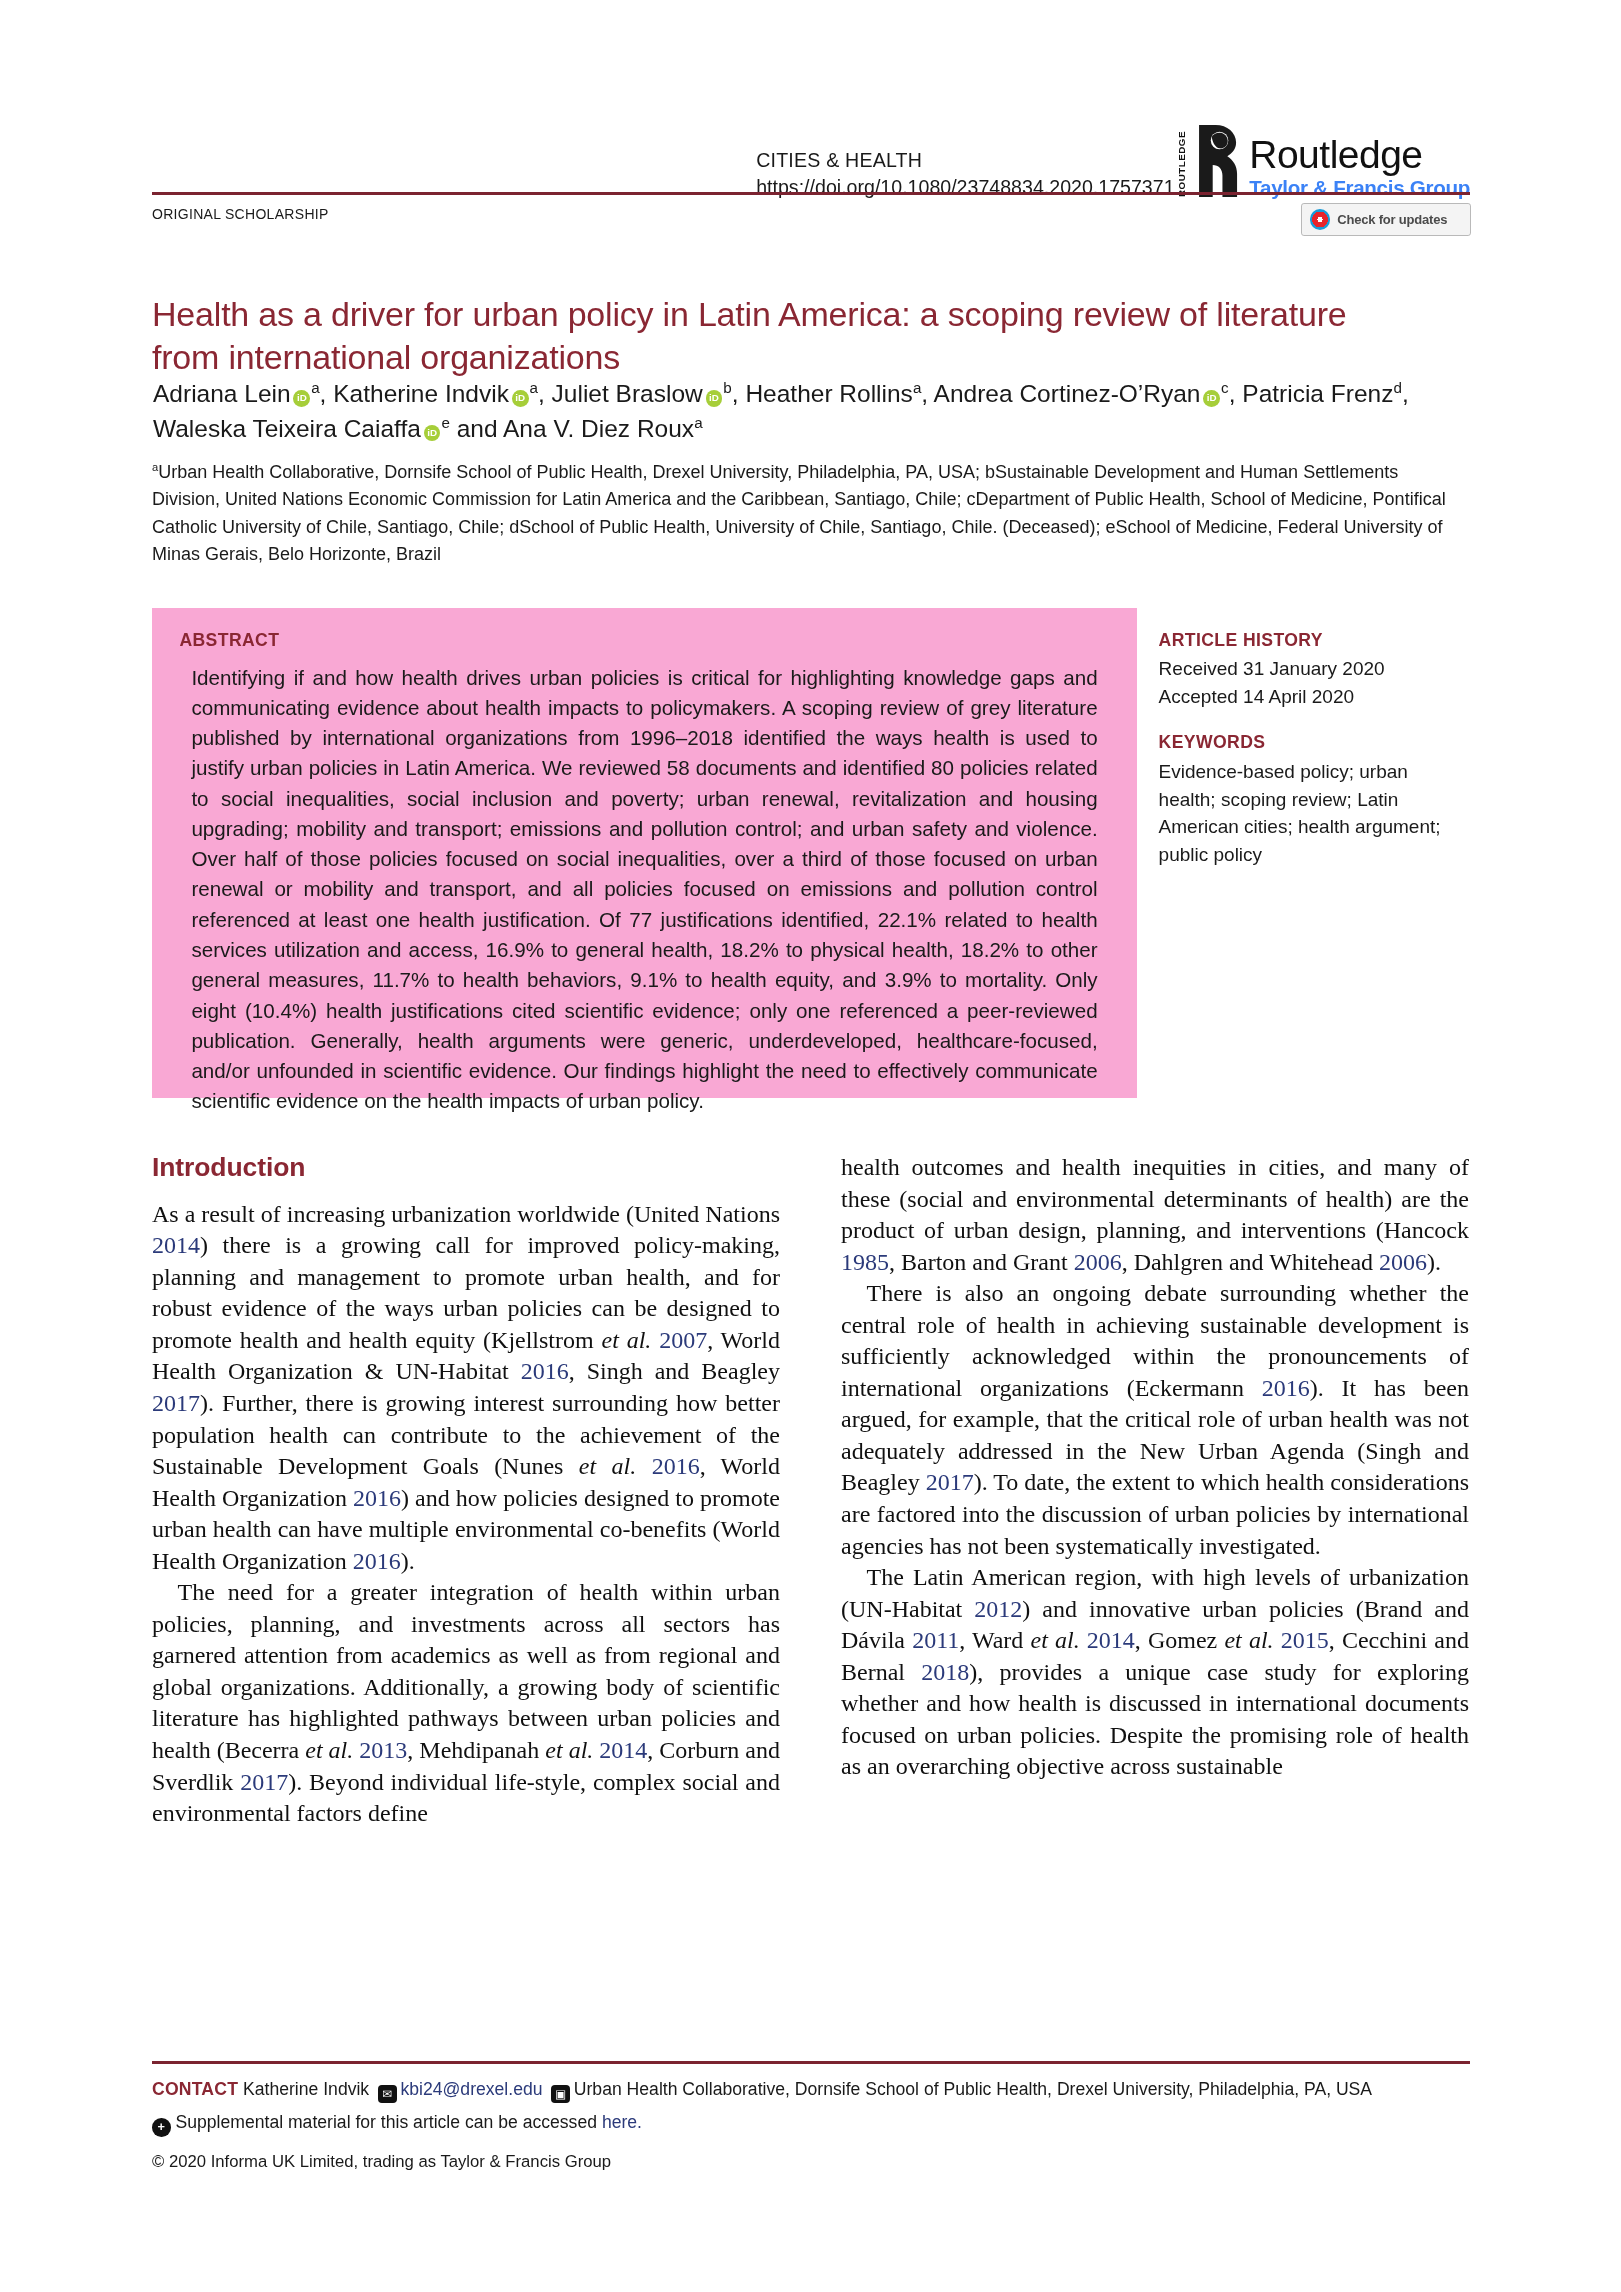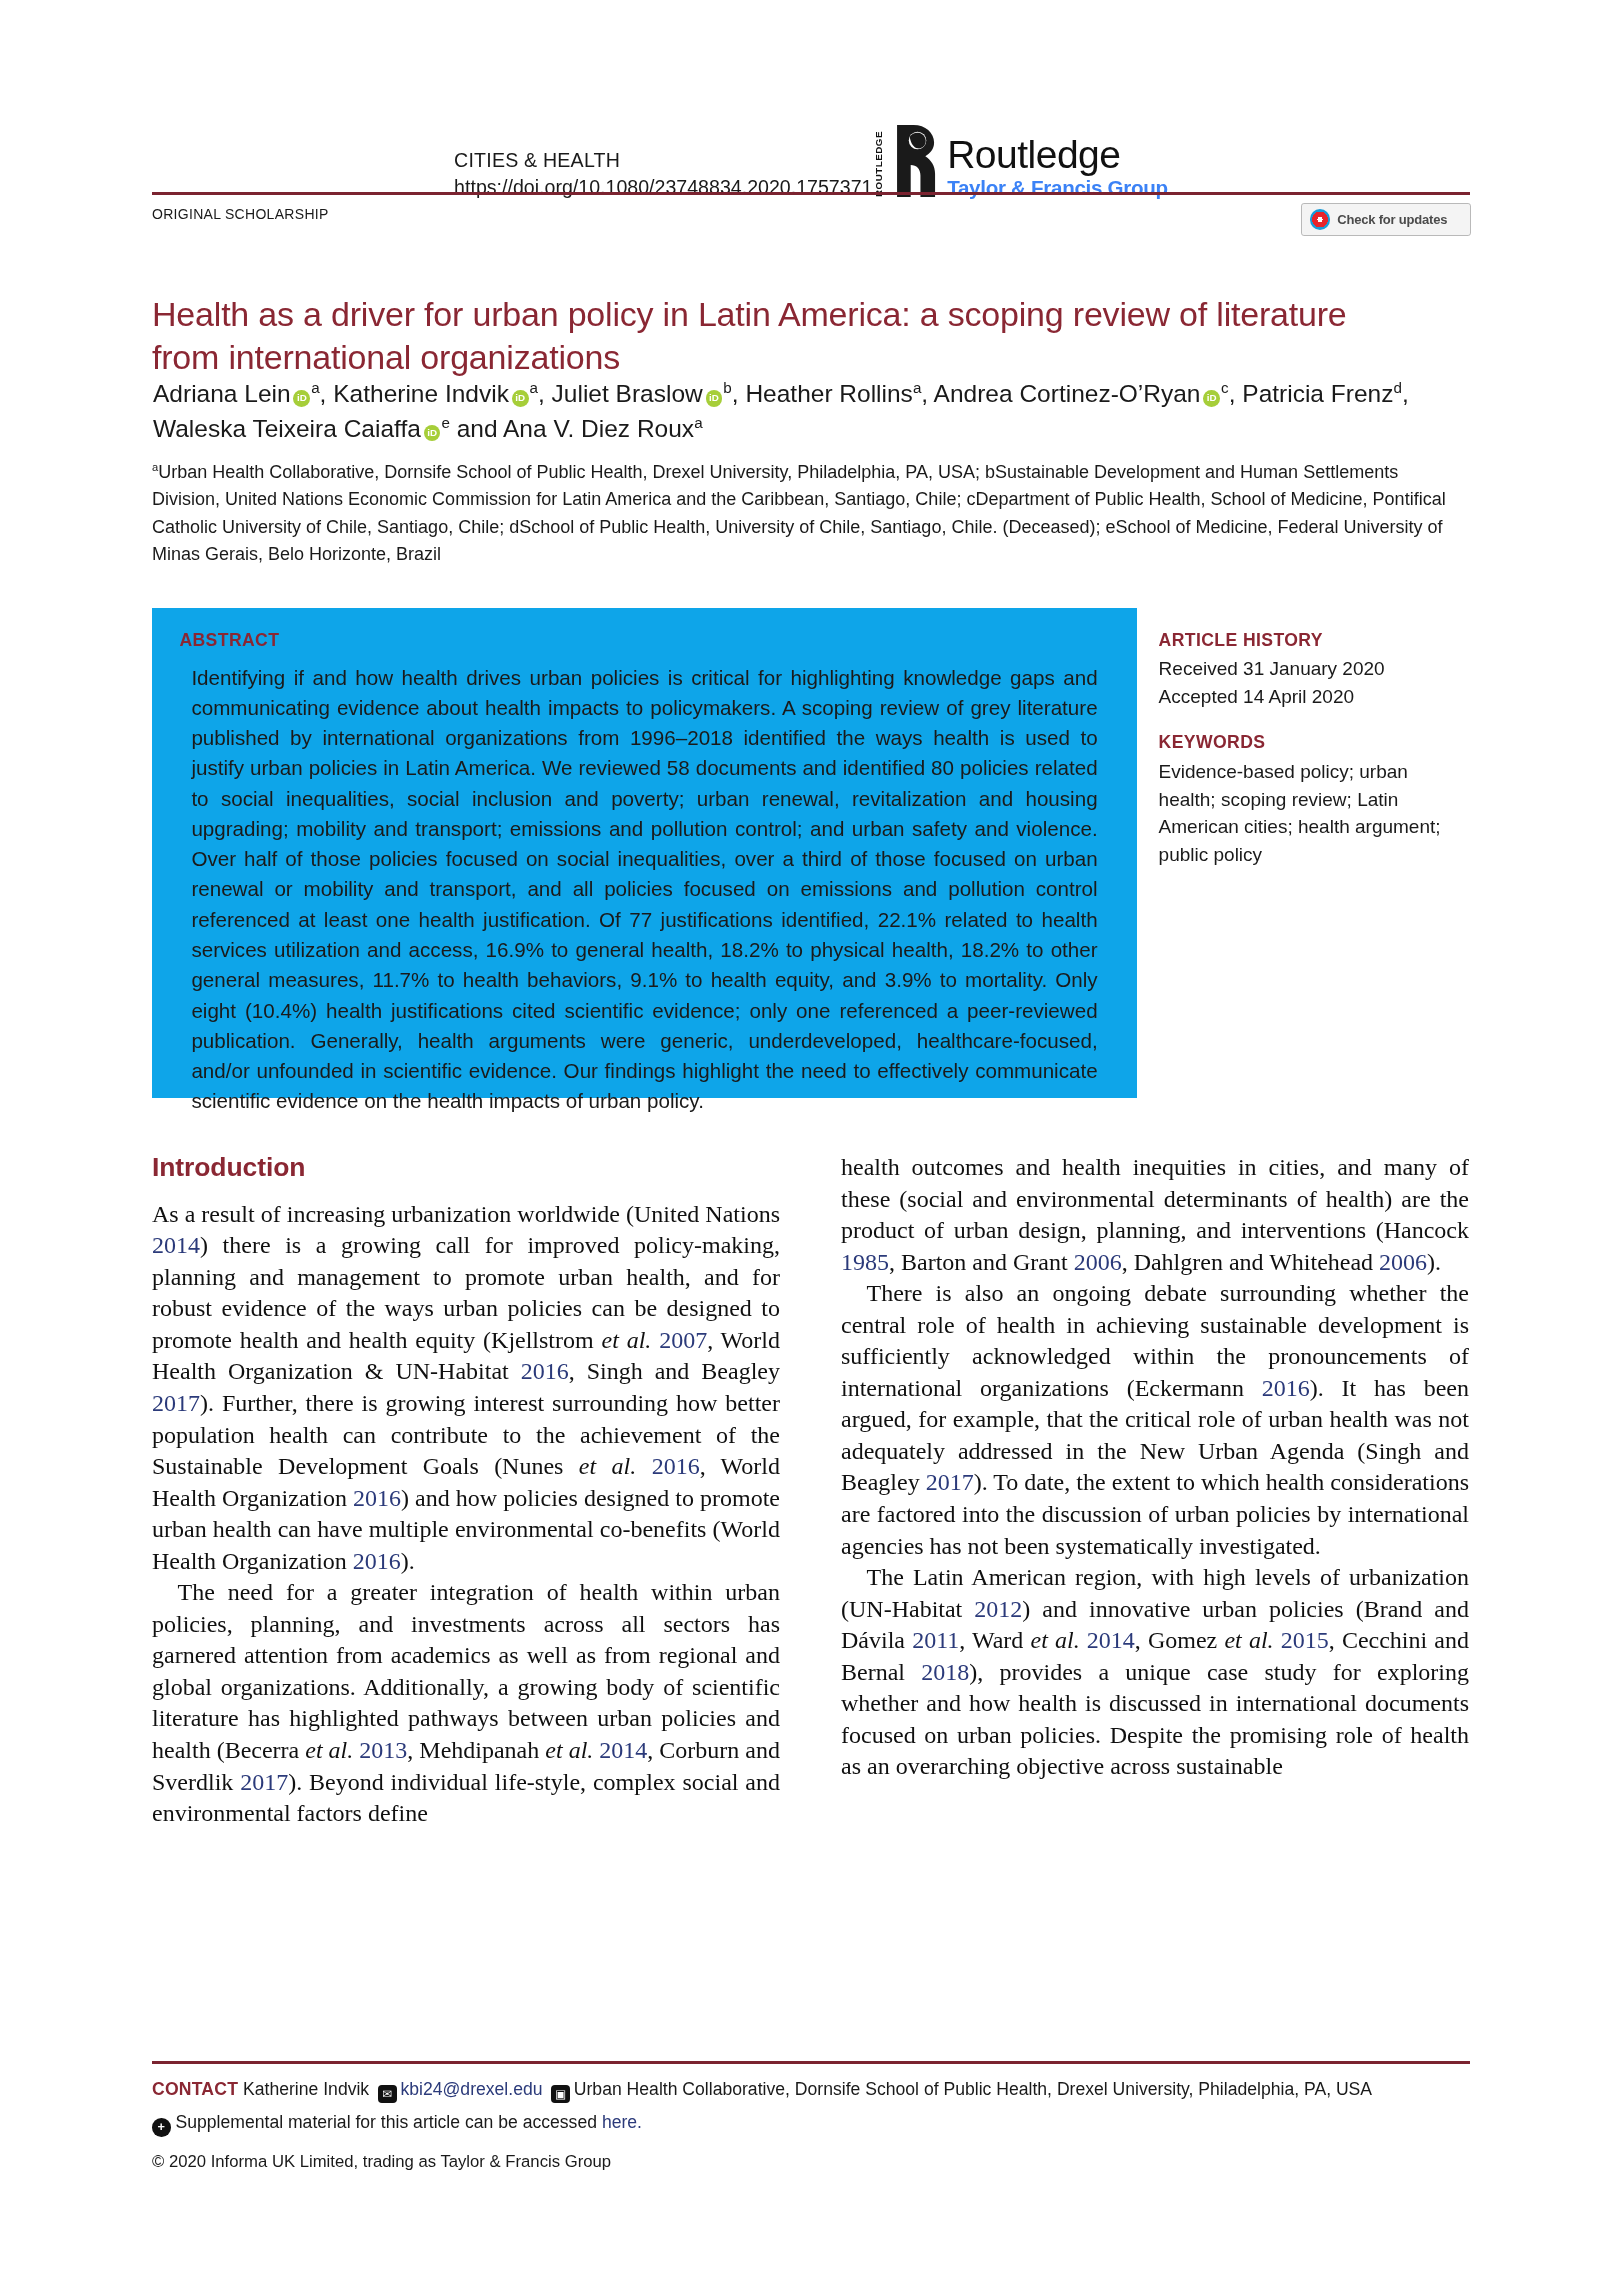--- a/index.html
+++ b/index.html
@@ -21,21 +21,21 @@
     overflow: hidden;
   }
 
   
   .header {
     position: absolute;
     left: 152px;
     top: 123px;
     width: 1318px;
     display: flex;
-    justify-content: center;
+    justify-content: flex-end;
     align-items: flex-end;
   }
   .journal-block {
     font-family: "Liberation Sans", sans-serif;
     line-height: 1.38;
   }
   .journal-name {
     font-size: 19.6px;
     letter-spacing: 0.2px;
     color: #1a1a1a;
@@ -190,21 +190,21 @@
   .abstract-band {
     position: absolute;
     left: 152px;
     top: 608px;
     width: 1318px;
     height: 490px;
     display: flex;
   }
   .abstract-box {
     width: 985px;
-    background: #0ea5e9;
+    background: #f9a8d4;
     box-sizing: border-box;
     padding: 21.6px 27.4px 19.6px 27.4px;
   }
   .side-box {
     width: 333px;
     background: #ffffff;
     box-sizing: border-box;
     padding: 21.6px 0 0 21.6px;
   }
   .sec-label {

